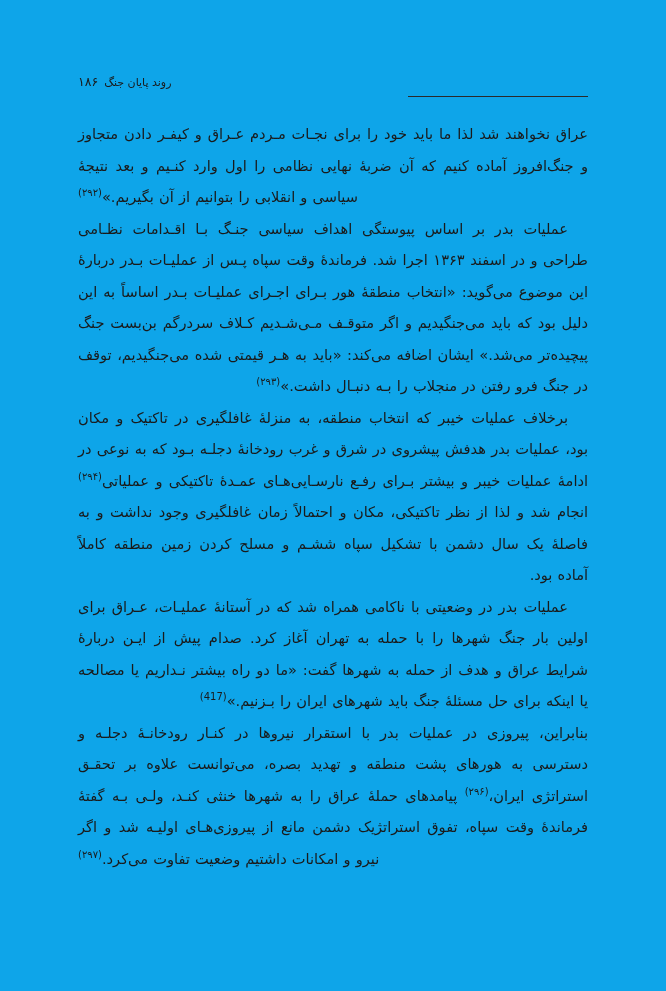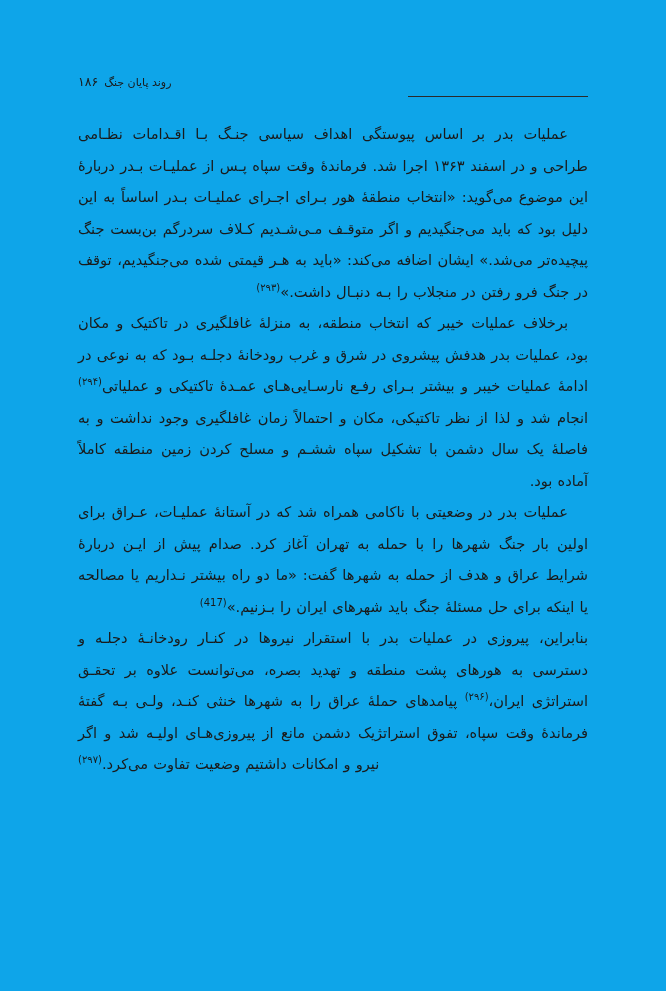--- a/index.html
+++ b/index.html
@@ -95,20 +95,21 @@
   <div class="header">
     <div class="header-line">
       <span class="folio">۱۸۶</span>
       <span class="running-title">روند پایان جنگ</span>
     </div>
   </div>
   <div class="header-rule"></div>
 
   <div class="content">
 
+    <p class="para last-center"><span>عراق نخواهند شد لذا ما باید خود را برای نجـات مـردم عـراق و کیفـر دادن متجاوز و جنگ‌افروز آماده کنیم که آن ضربهٔ نهایی نظامی را اول وارد کنـیم و بعد نتیجهٔ سیاسی و انقلابی را بتوانیم از آن بگیریم.»</span><sup class="note">(۲۹۲)</sup></p>
 
     <p class="para indent"><span>عملیات بدر بر اساس پیوستگی اهداف سیاسی جنـگ بـا اقـدامات نظـامی طراحی و در اسفند ۱۳۶۳ اجرا شد. فرماندهٔ وقت سپاه پـس از عملیـات بـدر دربارهٔ این موضوع می‌گوید: «انتخاب منطقهٔ هور بـرای اجـرای عملیـات بـدر اساساً به این دلیل بود که باید می‌جنگیدیم و اگر متوقـف مـی‌شـدیم کـلاف سردرگم بن‌بست جنگ پیچیده‌تر می‌شد.» ایشان اضافه می‌کند: «باید به هـر قیمتی شده می‌جنگیدیم، توقف در جنگ فرو رفتن در منجلاب را بـه دنبـال داشت.»</span><sup class="note">(۲۹۳)</sup></p>
 
     <p class="para indent"><span>برخلاف عملیات خیبر که انتخاب منطقه، به منزلهٔ غافلگیری در تاکتیک و مکان بود، عملیات بدر هدفش پیشروی در شرق و غرب رودخانهٔ دجلـه بـود که به نوعی در ادامهٔ عملیات خیبر و بیشتر بـرای رفـع نارسـایی‌هـای عمـدهٔ تاکتیکی و عملیاتی</span><sup class="note">(۲۹۴)</sup><span> انجام شد و لذا از نظر تاکتیکی، مکان و احتمالاً زمان غافلگیری وجود نداشت و به فاصلهٔ یک سال دشمن با تشکیل سپاه ششـم و مسلح کردن زمین منطقه کاملاً آماده بود.</span></p>
 
     <p class="para indent"><span>عملیات بدر در وضعیتی با ناکامی همراه شد که در آستانهٔ عملیـات، عـراق برای اولین بار جنگ شهرها را با حمله به تهران آغاز کرد. صدام پیش از ایـن دربارهٔ شرایط عراق و هدف از حمله به شهرها گفت: «ما دو راه بیشتر نـداریم یا مصالحه یا اینکه برای حل مسئلهٔ جنگ باید شهرهای ایران را بـزنیم.»</span><sup class="note">(417)</sup></p>
 
     <p class="para last-center"><span>بنابراین، پیروزی در عملیات بدر با استقرار نیروها در کنـار رودخانـهٔ دجلـه و دسترسی به هورهای پشت منطقه و تهدید بصره، می‌توانست علاوه بر تحقـق استراتژی ایران،</span><sup class="note">(۲۹۶)</sup><span> پیامدهای حملهٔ عراق را به شهرها خنثی کنـد، ولـی بـه گفتهٔ فرماندهٔ وقت سپاه، تفوق استراتژیک دشمن مانع از پیروزی‌هـای اولیـه شد و اگر نیرو و امکانات داشتیم وضعیت تفاوت می‌کرد.</span><sup class="note">(۲۹۷)</sup></p>
 
   </div>

